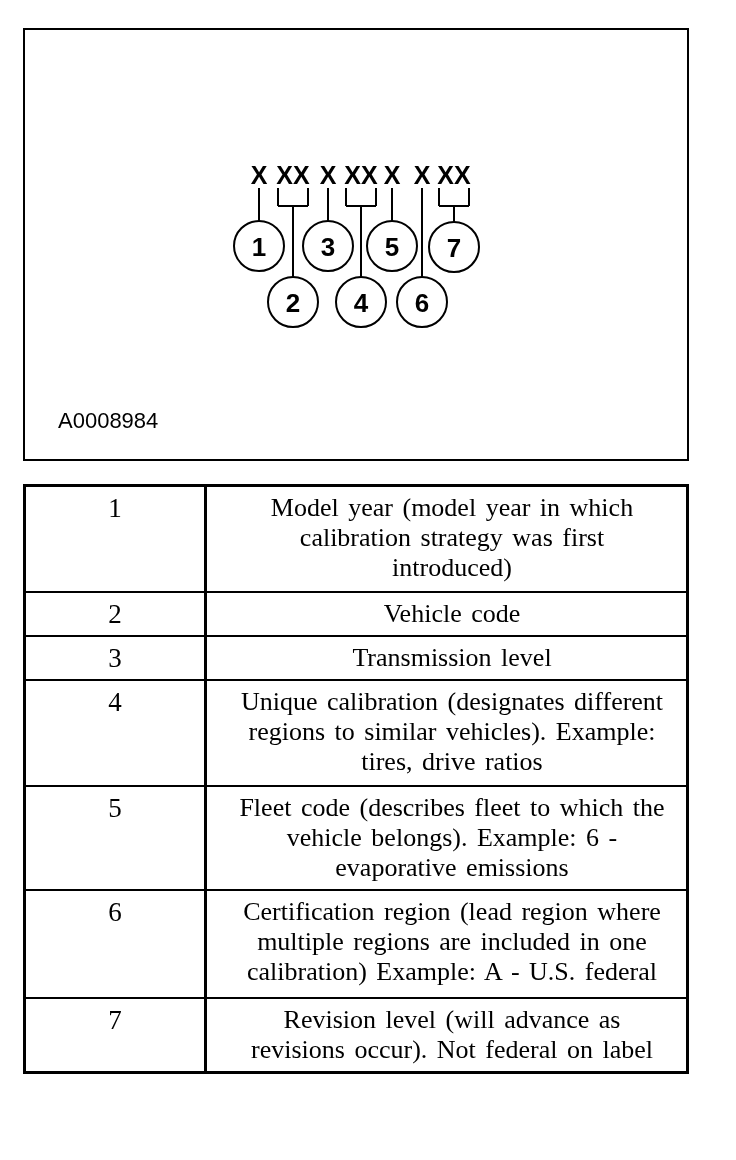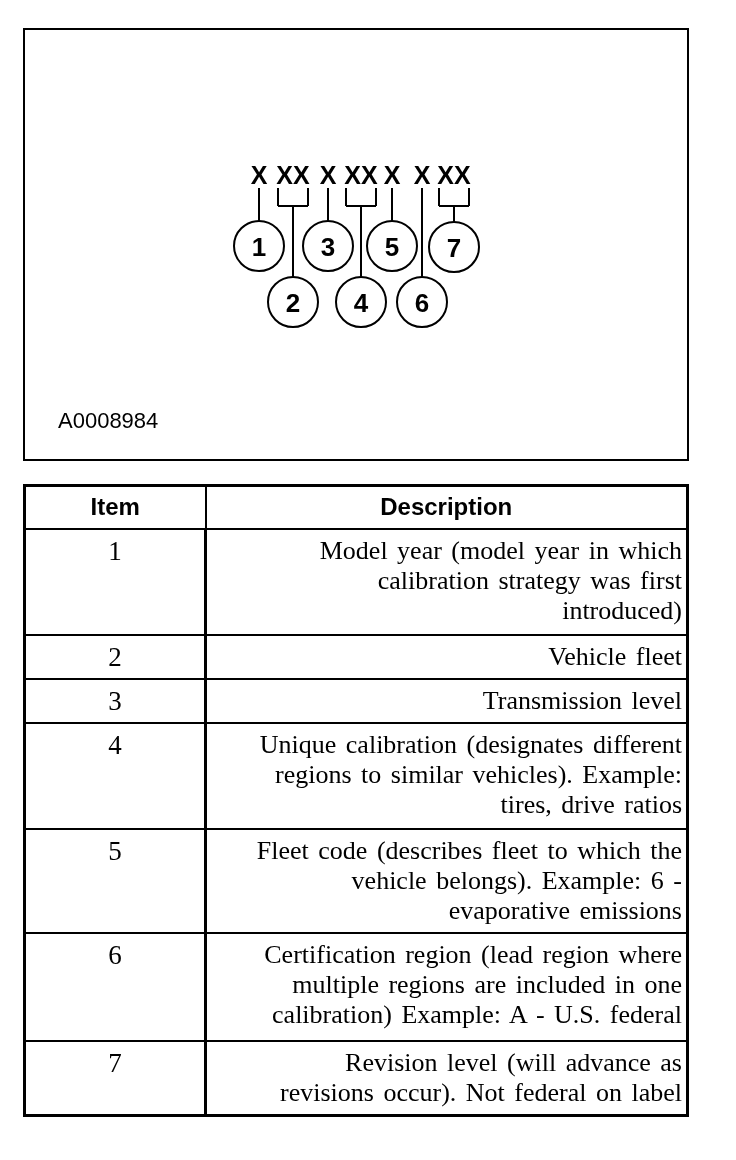--- a/index.html
+++ b/index.html
@@ -95,21 +95,21 @@
     padding-top: 6px;
     border-right-width: 3px;
   }
   table.parts td.desc-cell {
     font-family: "Liberation Serif", serif;
     font-size: 26px;
     line-height: 30px;
     word-spacing: 3px;
     white-space: pre;
     vertical-align: top;
-    text-align: right;
+    text-align: center;
     padding: 6px 4px 5px 15px;
     overflow: hidden;
   }
   tr.h-hdr  { height: 43px; }
   tr.h-3ln  { height: 106px; }
   tr.h-1ln  { height: 44px; }
   tr.h-3lnb { height: 104px; }
   tr.h-3lnc { height: 108px; }
   tr.h-2ln  { height: 75px; }
 </style>
@@ -157,33 +157,29 @@
       <text class="fig-label" x="58" y="428">A0008984</text>
     </svg>
   </div>
 
   <table class="parts">
     <colgroup>
       <col class="c-item">
       <col class="c-desc">
     </colgroup>
     <tbody>
-        <tr class="h-hdr">
-      <th>Item</th>
-      <th>Description</th>
-    </tr>
     <tr class="h-3ln">
       <td class="item-cell">1</td>
       <td class="desc-cell">Model year (model year in which
 calibration strategy was first
 introduced)</td>
     </tr>
     <tr class="h-1ln">
       <td class="item-cell">2</td>
-      <td class="desc-cell">Vehicle fleet</td>
+      <td class="desc-cell">Vehicle code</td>
     </tr>
     <tr class="h-1ln">
       <td class="item-cell">3</td>
       <td class="desc-cell">Transmission level</td>
     </tr>
     <tr class="h-3ln">
       <td class="item-cell">4</td>
       <td class="desc-cell">Unique calibration (designates different
 regions to similar vehicles). Example:
 tires, drive ratios</td>

